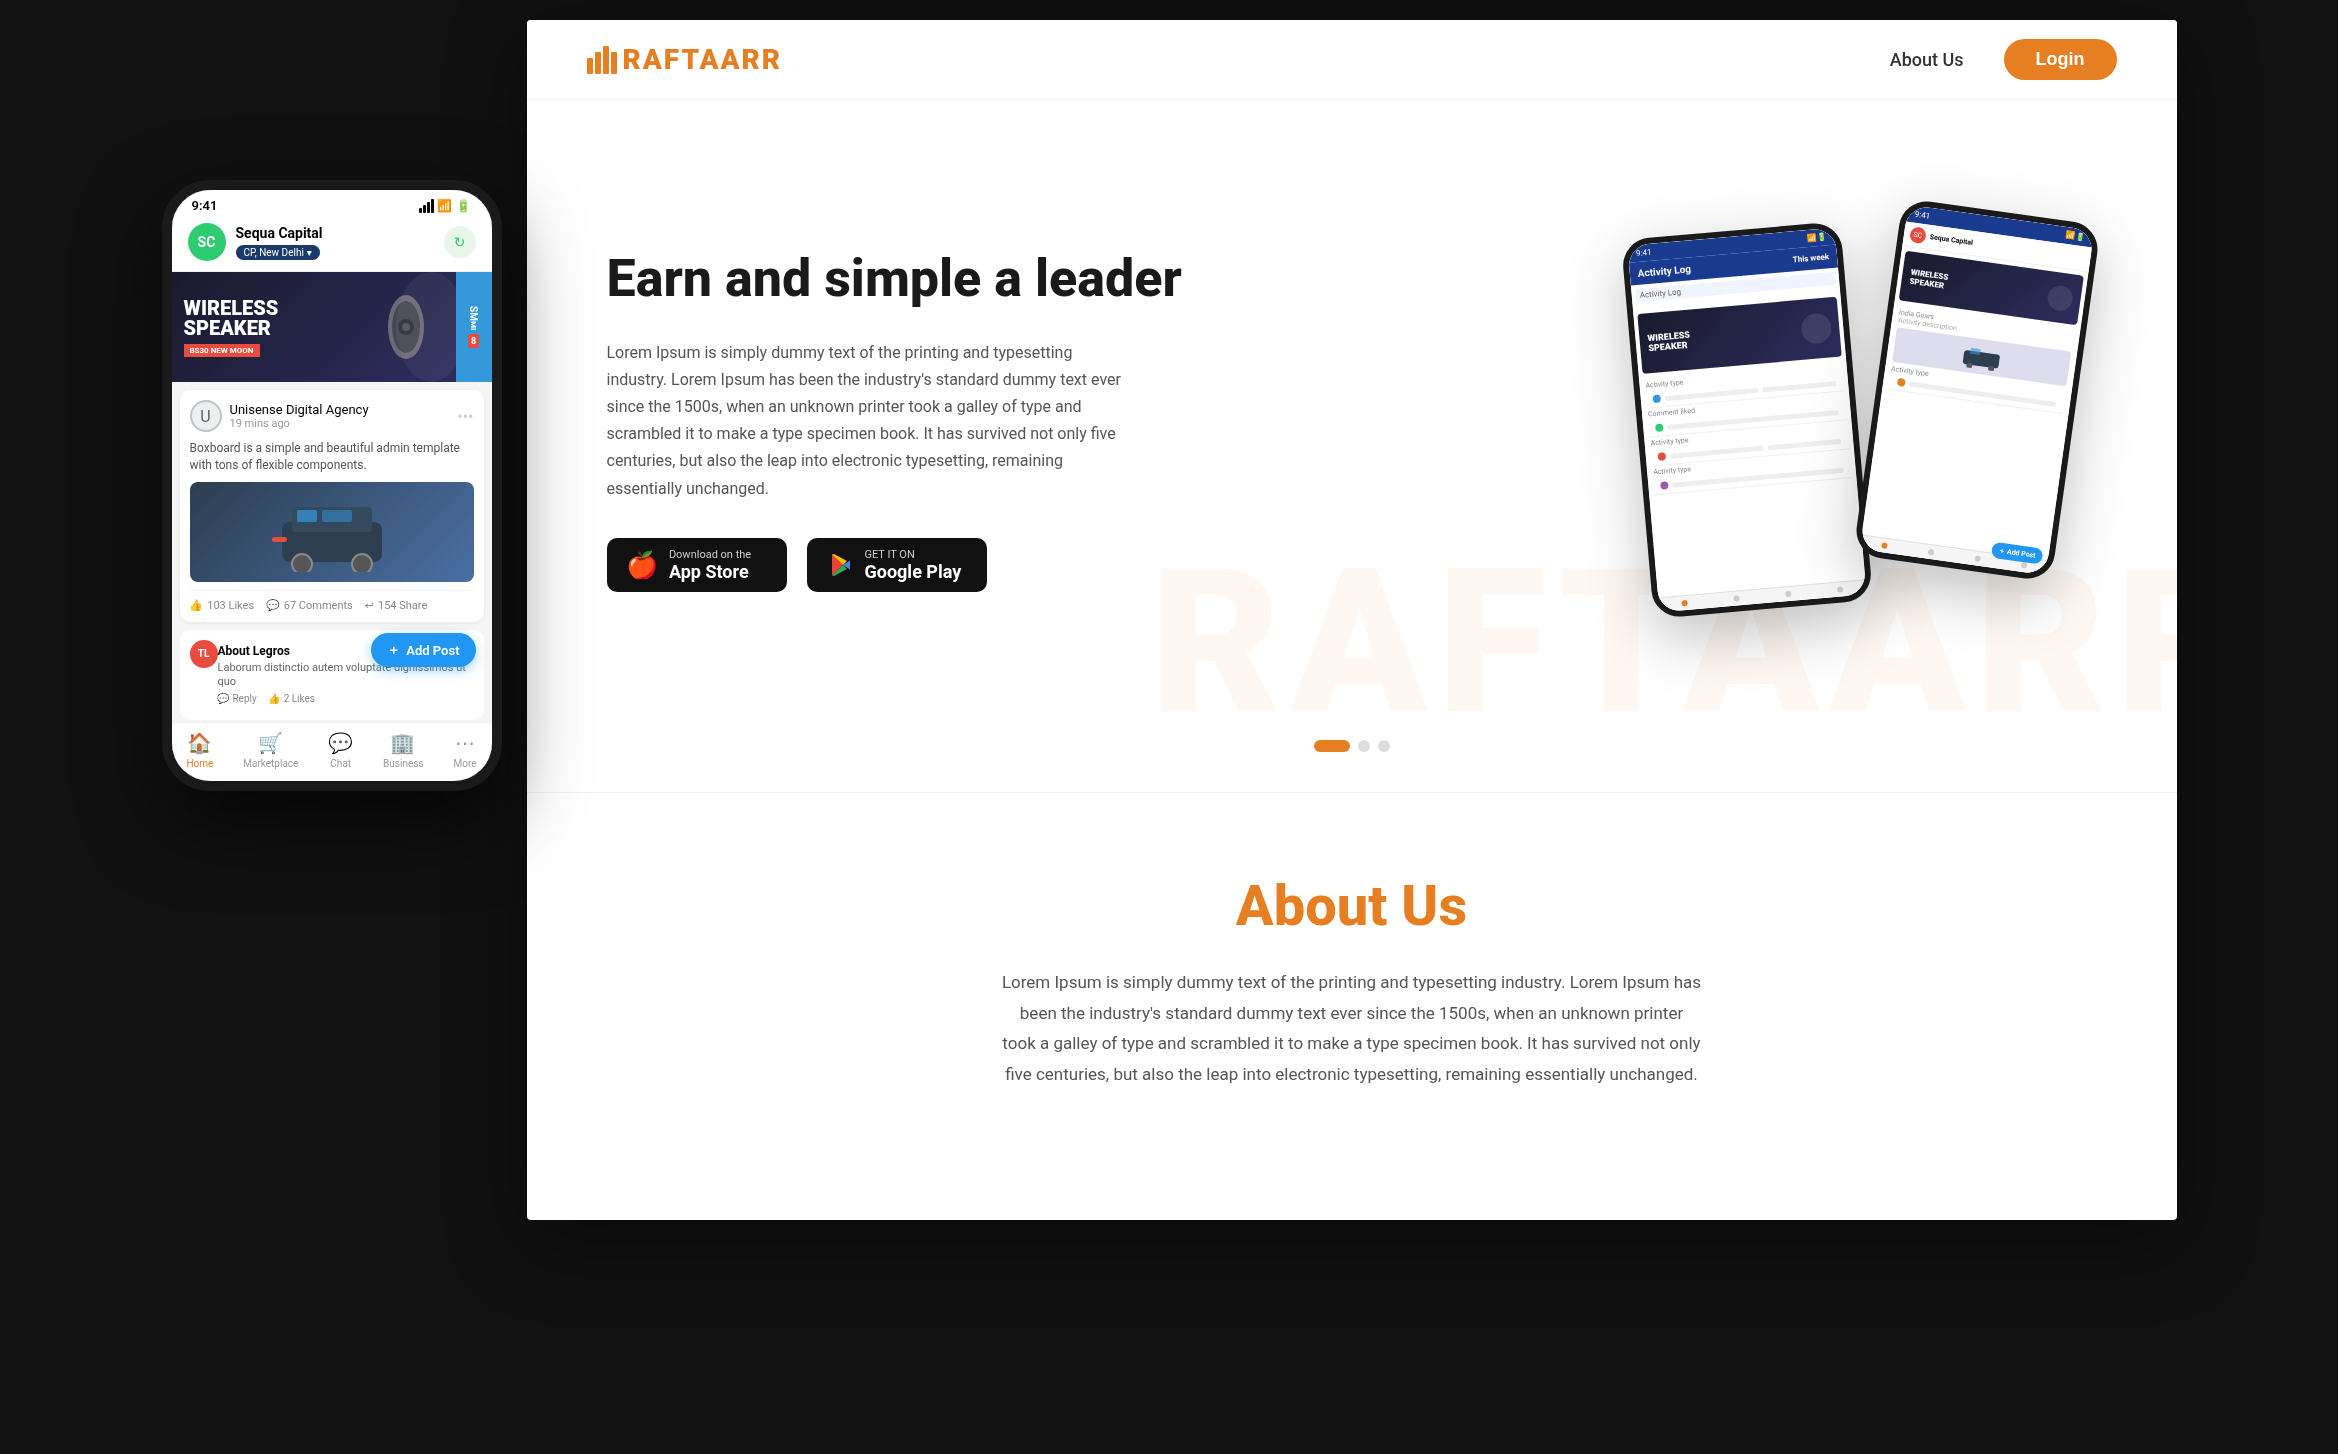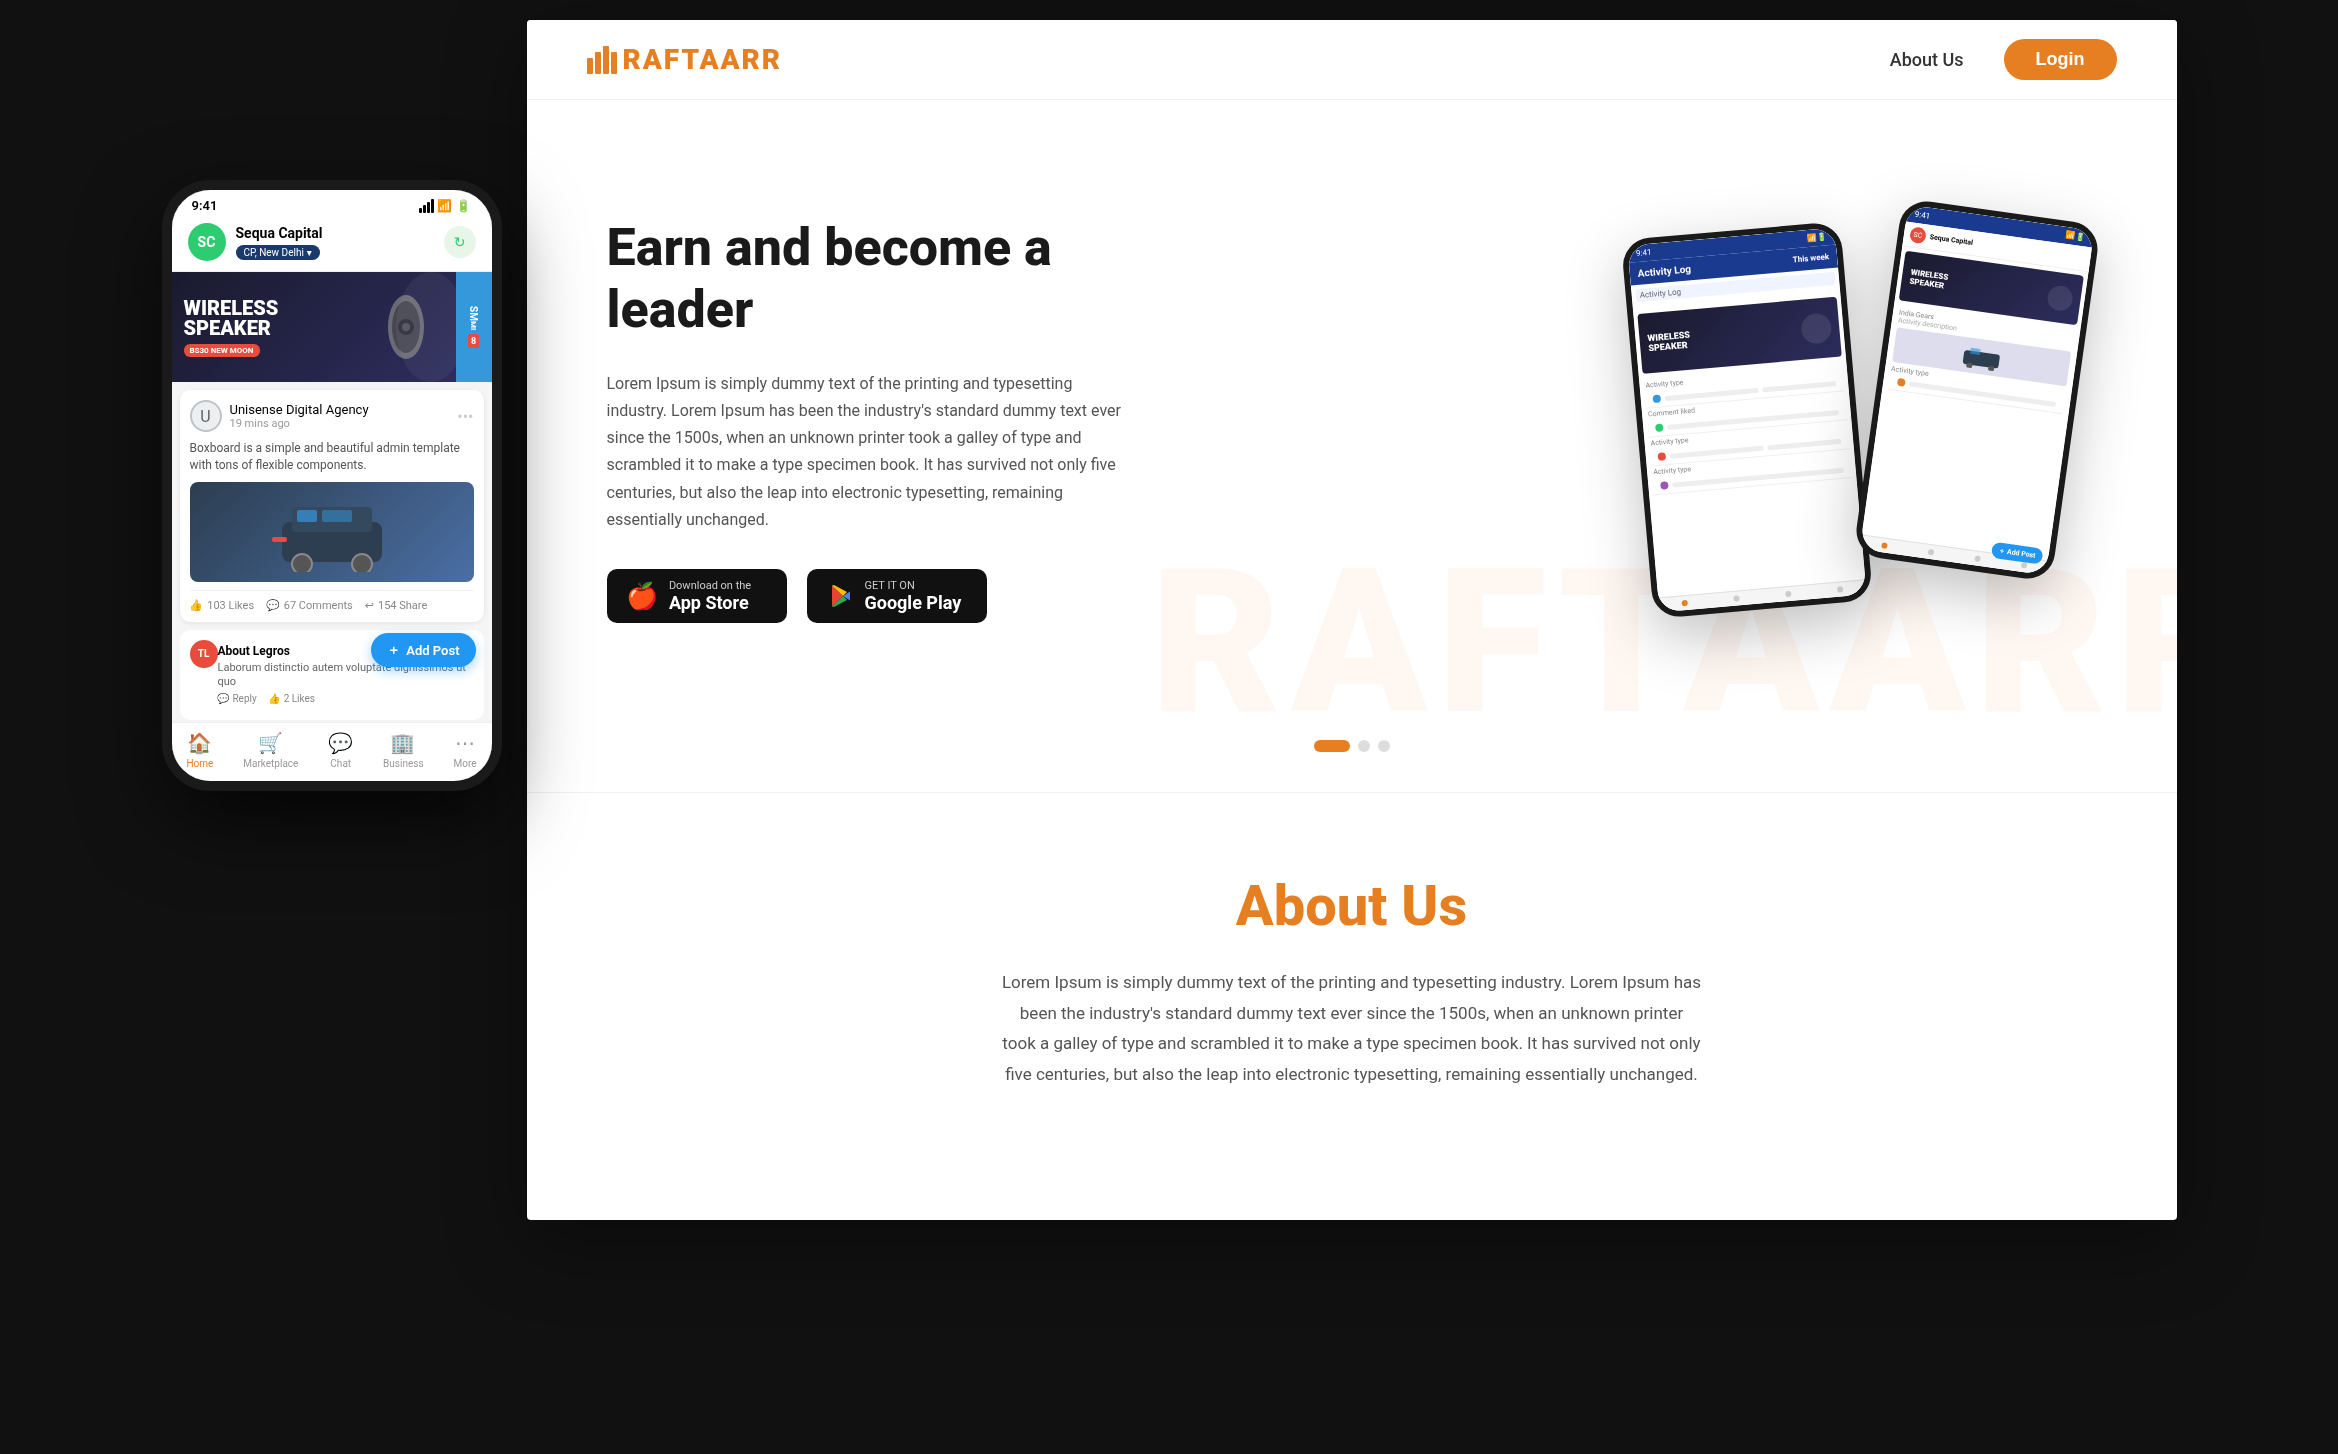--- a/index.html
+++ b/index.html
@@ -120,21 +120,21 @@
     }
     .banner-text { color: #fff; }
     .banner-text .wireless { font-size: 20px; font-weight: 900; line-height: 1; text-transform: uppercase; }
     .banner-text .speaker { font-size: 20px; font-weight: 900; line-height: 1; text-transform: uppercase; }
     .banner-badge {
       background: #e74c3c;
       color: #fff;
       font-size: 8px;
       font-weight: 700;
       padding: 2px 6px;
-      border-radius: 6px;
+      border-radius: 0;
       margin-top: 6px;
       display: inline-block;
     }
     .phone-banner-side {
       width: 36px;
       background: #3498db;
       display: flex; align-items: center; justify-content: center;
       color: #fff; font-size: 10px; font-weight: 700;
       writing-mode: vertical-rl;
     }
@@ -682,21 +682,21 @@
       <span class="logo-text">RAFTAARR</span>
     </div>
     <div class="nav-links">
       <span class="nav-link">About Us</span>
       <button class="login-btn">Login</button>
     </div>
   </nav>
 
   <section class="hero">
     <div class="hero-left">
-      <h1 class="hero-title">Earn and become a  leader</h1>
+      <h1 class="hero-title">Earn and simple a  leader</h1>
       <p class="hero-desc">Lorem Ipsum is simply dummy text of the printing and typesetting industry. Lorem Ipsum has been the industry's standard dummy text ever since the 1500s, when an unknown printer took a galley of type and scrambled it to make a type specimen book. It has survived not only five centuries, but also the leap into electronic typesetting, remaining essentially unchanged.</p>
       <div class="app-buttons">
 
         <div class="app-btn">
           <span class="app-btn-icon">🍎</span>
           <div>
             <div class="app-btn-text-small">Download on the</div>
             <div class="app-btn-text-large">App Store</div>
           </div>
         </div>

